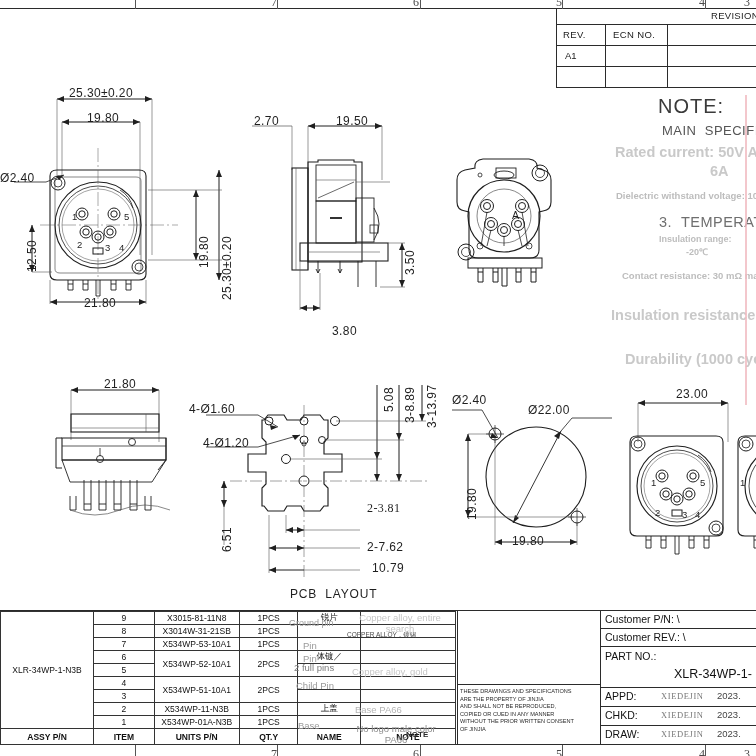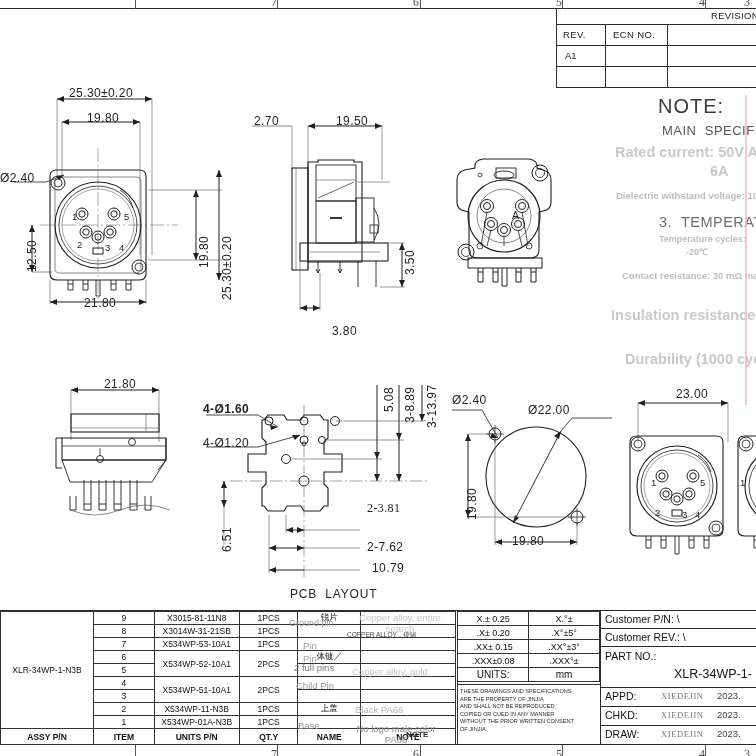--- a/index.html
+++ b/index.html
@@ -78,21 +78,21 @@
   <div class="txt" style="left:613px;top:30px;font-size:9.5px;letter-spacing:.4px;">ECN NO.</div>
   <div class="txt" style="left:565px;top:51px;font-size:9.5px;">A1</div>
 
   <div class="txt note-title" style="left:658px;top:96px;">NOTE:</div>
   <div class="txt note-sub" style="left:662px;top:124px;">MAIN  SPECIFIC</div>
 
   <div class="txt ghost" style="left:615px;top:145px;font-size:14.5px;">Rated current: 50V AC,</div>
   <div class="txt ghost" style="left:710px;top:164px;font-size:14.5px;">6A</div>
   <div class="txt ghost2" style="left:616px;top:191px;font-size:9.5px;font-weight:bold;">Dielectric withstand voltage: 1000V</div>
   <div class="txt" style="left:659px;top:215px;font-size:14.5px;color:#6f6f6f;letter-spacing:.5px;">3.  TEMPERATURE</div>
-  <div class="txt ghost2" style="left:659px;top:235px;font-size:9px;font-weight:bold;">Temperature cycles:</div>
+  <div class="txt ghost2" style="left:659px;top:235px;font-size:9px;font-weight:bold;">Insulation range:</div>
   <div class="txt ghost2" style="left:686px;top:248px;font-size:9px;font-weight:bold;">-20℃</div>
   <div class="txt ghost2" style="left:622px;top:271px;font-size:9.5px;font-weight:bold;">Contact resistance: 30 mΩ max</div>
   <div class="txt ghost" style="left:611px;top:308px;font-size:14.5px;">Insulation resistance: 1000 megohms</div>
   <div class="txt ghost" style="left:625px;top:352px;font-size:14.5px;">Durability (1000 cycles)</div>
 
   <div class="ln v pink" style="left:745px;top:95px;height:310px;width:2px;opacity:.8;"></div>
 
   <svg class="ov" style="left:0;top:80px;" width="230" height="240">
     <g fill="none" stroke="#1f1f1f" stroke-width="1">
 
@@ -398,21 +398,21 @@
       <line x1="69" y1="195" x2="104" y2="195"></line>
       <path d="M69 195 l7 -3 v6 z" fill="#1f1f1f" stroke="none"></path>
       <line x1="69" y1="140" x2="69" y2="198" stroke="#555" stroke-width=".6"></line>
       <line x1="86" y1="140" x2="86" y2="158" stroke="#555" stroke-width=".6"></line>
       <line x1="104" y1="155" x2="160" y2="155" stroke="#555" stroke-width=".6"></line>
       <line x1="104" y1="173" x2="160" y2="173" stroke="#555" stroke-width=".6"></line>
       <line x1="104" y1="195" x2="160" y2="195" stroke="#555" stroke-width=".6"></line>
     </g>
   </svg>
 
-  <div class="txt dim" style="left:203px;top:403px;font-weight:bold;">4-Ø1.60</div>
+  <div class="txt dim" style="left:189px;top:403px;">4-Ø1.60</div>
   <div class="txt dim" style="left:203px;top:437px;text-align:right;">4-Ø1.20</div>
   <div class="txt dim rot" style="left:383px;top:412px;">5.08</div>
   <div class="txt dim rot" style="left:404px;top:423px;">3-8.89</div>
   <div class="txt dim rot" style="left:426px;top:428px;">3-13.97</div>
   <div class="txt dim rot" style="left:221px;top:552px;">6.51</div>
   <div class="txt dim" style="left:367px;top:502px;font-family:Liberation Serif, serif;">2-3.81</div>
   <div class="txt dim" style="left:367px;top:541px;">2-7.62</div>
   <div class="txt dim" style="left:372px;top:562px;">10.79</div>
   <div class="txt dim" style="left:290px;top:588px;letter-spacing:.8px;">PCB  LAYOUT</div>
 
@@ -598,44 +598,20 @@
           <td style="font-weight: bold;">ASSY P/N</td>
           <td style="font-weight: bold;">ITEM</td>
           <td style="font-weight: bold;">UNITS P/N</td>
           <td style="font-weight: bold;">QT.Y</td>
           <td style="font-weight: bold;">NAME</td>
           <td style="font-weight: bold;">NOTE</td>
         </tr>
       </tbody>
   </table>
 
-  <table class="tbl" id="tol-table" style="left:457px;top:611px;width:143px;">
-    <tbody id="tol-body">
-        <tr style="height: 14px;">
-          <td style="width: 71px; font-size: 9px;">X.± 0.25</td>
-          <td style="width: 71px; font-size: 9px;">X.°±</td>
-        </tr>
-        <tr style="height: 14px;">
-          <td style="width: 71px; font-size: 9px;">.X± 0.20</td>
-          <td style="width: 71px; font-size: 9px;">.X°±5°</td>
-        </tr>
-        <tr style="height: 14px;">
-          <td style="width: 71px; font-size: 9px;">.XX± 0.15</td>
-          <td style="width: 71px; font-size: 9px;">.XX°±3°</td>
-        </tr>
-        <tr style="height: 14px;">
-          <td style="width: 71px; font-size: 9px;">.XXX±0.08</td>
-          <td style="width: 71px; font-size: 9px;">.XXX°±</td>
-        </tr>
-        <tr style="height: 14px;">
-          <td style="width: 71px; font-size: 10px;">UNITS:</td>
-          <td style="width: 71px; font-size: 10px;">mm</td>
-        </tr>
-      </tbody>
-  </table>
   <div class="txt" id="tol-disclaimer" style="left:460px;top:688px;width:137px;font-size:5.6px;line-height:7.6px;color:#2a2a2a;white-space:pre-wrap;">THESE DRAWINGS AND SPECIFICATIONS
 ARE THE PROPERTY OF JINJIA
 AND SHALL NOT BE REPRODUCED,
 COPIED OR CUED IN ANY MANNER
 WITHOUT THE PRIOR WRITTEN CONSENT
 OF JINJIA</div>
   <div class="ln h" style="left:457px;top:684px;width:143px;"></div>
   <div class="ln v" style="left:457px;top:611px;height:133px;"></div>
   <div class="ln v" style="left:600px;top:611px;height:133px;"></div>
   <div class="ln h" style="left:457px;top:744px;width:143px;"></div>
@@ -666,18 +642,18 @@
   <div id="ghost-layer">
       <div class="txt" style="left: 289px; top: 618px; font-size: 9px; color: rgb(154, 154, 154); max-width: 100px; white-space: normal; line-height: 11px; text-align: center;">Ground pin</div>
       <div class="txt" style="left: 303px; top: 640px; font-size: 9.5px; color: rgb(154, 154, 154); max-width: 100px; white-space: normal; line-height: 11px; text-align: center;">Pin</div>
       <div class="txt" style="left: 303px; top: 653px; font-size: 9.5px; color: rgb(154, 154, 154); max-width: 100px; white-space: normal; line-height: 11px; text-align: center;">Pin</div>
       <div class="txt" style="left: 294px; top: 662px; font-size: 9.5px; color: rgb(125, 125, 125); max-width: 100px; white-space: normal; line-height: 11px; text-align: center;">2 full pins</div>
       <div class="txt" style="left: 296px; top: 680px; font-size: 9.5px; color: rgb(154, 154, 154); max-width: 100px; white-space: normal; line-height: 11px; text-align: center;">Child Pin</div>
       <div class="txt" style="left: 298px; top: 720px; font-size: 9.5px; color: rgb(154, 154, 154); max-width: 100px; white-space: normal; line-height: 11px; text-align: center;">Base</div>
       <div class="txt" style="left: 350px; top: 612px; font-size: 9.5px; color: rgb(198, 198, 198); max-width: 100px; white-space: normal; line-height: 11px; text-align: center;">Copper alloy, entire search</div>
       <div class="txt" style="left: 347px; top: 629px; font-size: 6.5px; color: rgb(74, 74, 74); max-width: 100px; white-space: normal; line-height: 11px; text-align: center;">COPPER ALLOY，镀锡</div>
       <div class="txt" style="left: 352px; top: 666px; font-size: 9.5px; color: rgb(198, 198, 198); max-width: 100px; white-space: normal; line-height: 11px; text-align: center;">Copper alloy, gold</div>
-      <div class="txt" style="left: 355px; top: 704px; font-size: 9.5px; color: rgb(181, 181, 181); max-width: 100px; white-space: normal; line-height: 11px; text-align: center;">Black PA66</div>
+      <div class="txt" style="left: 355px; top: 704px; font-size: 9.5px; color: rgb(181, 181, 181); max-width: 100px; white-space: normal; line-height: 11px; text-align: center;">Base PA66</div>
       <div class="txt" style="left: 346px; top: 723px; font-size: 9.5px; color: rgb(143, 143, 143); max-width: 100px; white-space: normal; line-height: 11px; text-align: center;">No logo male color PA66</div>
       <div class="txt" style="left: 406px; top: 729px; font-size: 8px; color: rgb(42, 42, 42); max-width: 100px; white-space: normal; line-height: 11px; text-align: center; font-weight: bold;">NOTE</div>
     </div>
 
 </div>
 
 </body></html>

